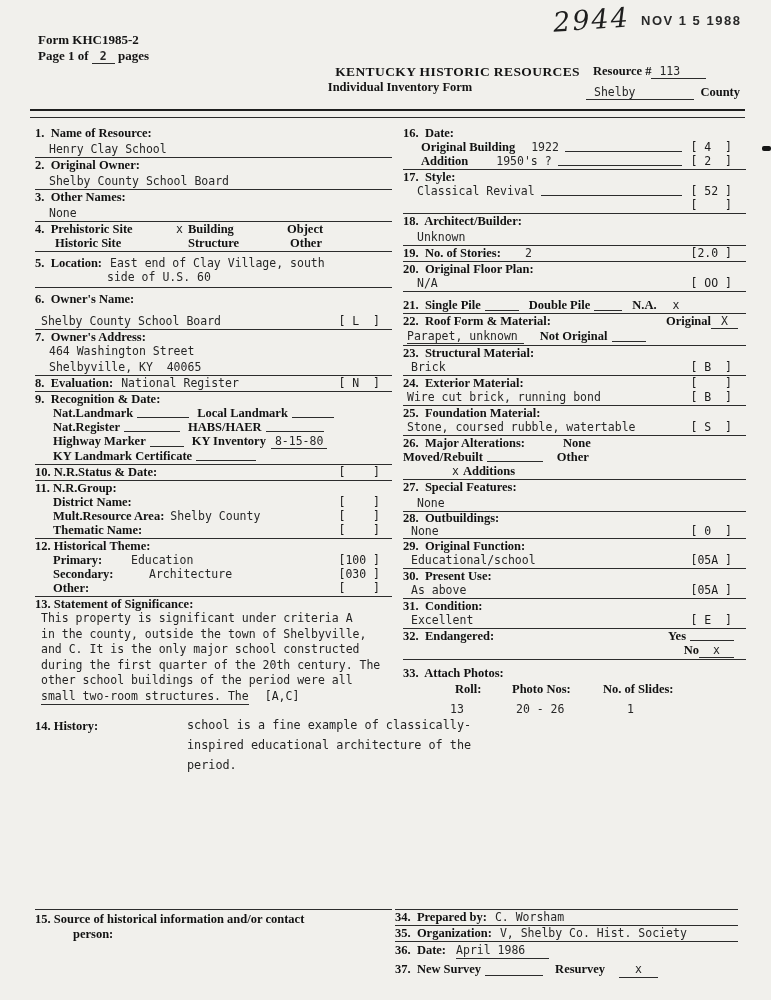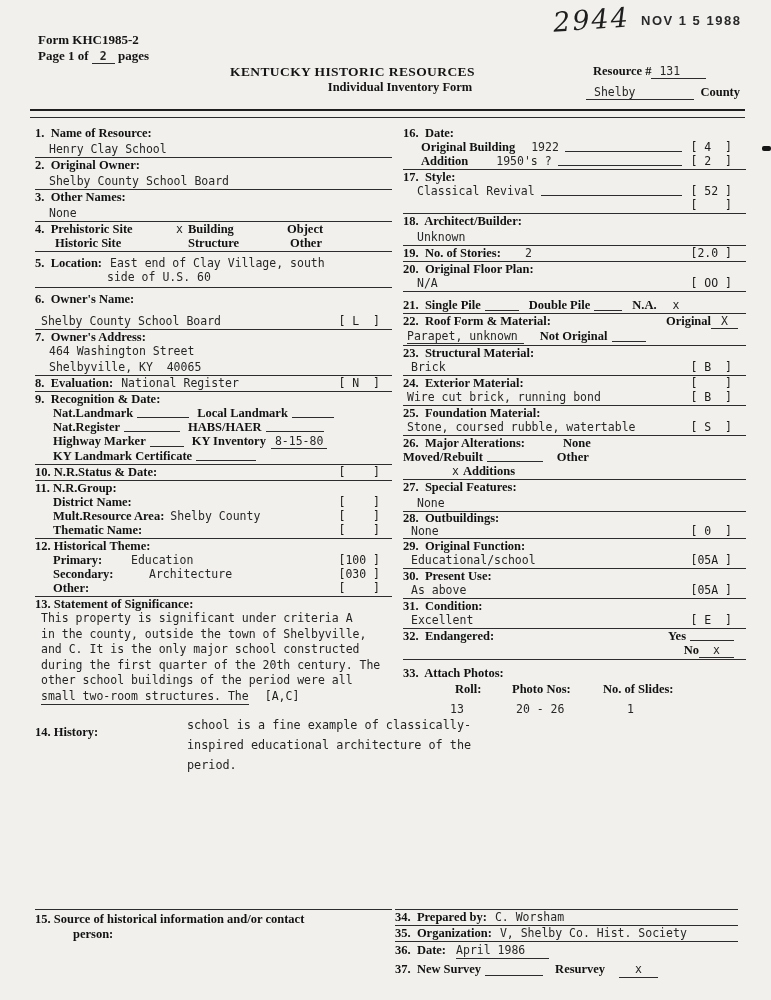--- a/index.html
+++ b/index.html
@@ -18,30 +18,30 @@
   .ind{margin-left:18px}
   .colL,.colR{position:absolute;line-height:14px}
   .colL{left:35px;top:126px;width:357px}
   .colR{left:403px;top:126px;width:343px}
   .colL .code{margin-right:12px}
   .colR .code{margin-right:14px}
   .hand{position:absolute;left:553px;top:4px;font-family:"DejaVu Serif",serif;font-style:italic;font-size:27px;color:#1e1e1e;transform:rotate(-4deg);letter-spacing:2px}
   .stampd{position:absolute;left:641px;top:13px;font-family:"Liberation Sans",sans-serif;font-weight:700;font-size:13px;letter-spacing:1.5px;color:#2a2a2a}
   .formno{position:absolute;left:38px;top:32px;font-weight:700;font-size:13px}
   .pageline{position:absolute;left:38px;top:48px;font-weight:700;font-size:13px}
-  .title{position:absolute;left:230px;top:64px;width:340px;text-align:left;font-weight:700;font-size:13.5px;letter-spacing:.4px}
+  .title{position:absolute;left:240px;top:64px;width:340px;text-align:right;font-weight:700;font-size:13.5px;letter-spacing:.4px}
   .subtitle{position:absolute;left:230px;top:80px;width:340px;text-align:center;font-weight:700;font-size:12.5px}
   .resline{position:absolute;left:593px;top:64px;display:flex;align-items:baseline}
   .countyline{position:absolute;left:586px;top:85px;width:154px;display:flex;align-items:baseline}
   .hr1{position:absolute;left:30px;right:26px;top:109px;border-bottom:2.2px solid #1f1f1f}
   .hr2{position:absolute;left:30px;right:26px;top:117px;border-bottom:1.6px solid #2c2c2c}
   .vrow{border-bottom:1.6px solid #2c2c2c;padding-left:14px;line-height:15px}
   .txt{font-family:"DejaVu Sans Mono",monospace;font-size:11.5px;color:#242424;white-space:pre;line-height:15.5px;margin-left:6px}
   .f14{position:relative;margin-top:10px}
-  .f14 .lbl{position:absolute;left:0;top:10px}
+  .f14 .lbl{position:absolute;left:0;top:4px}
   .txt14{font-family:"DejaVu Sans Mono",monospace;font-size:11.8px;color:#242424;white-space:pre;line-height:20px;margin-left:152px}
   .bottomL{position:absolute;left:35px;top:908px;width:357px;line-height:15px}
   .bottomR{position:absolute;left:395px;top:908px;width:343px;line-height:16px}
   .edgemark{position:absolute;right:0;top:146px;width:9px;height:5px;background:#161616;border-radius:2px}
   .gap4{margin-top:4px}
   .gap6{margin-top:6px}
 </style>
 </head>
 <body>
 
@@ -54,21 +54,21 @@
   <div class="formno">Form KHC1985-2</div>
   <div class="pageline">
     <span>Page 1 of</span>
     <span class="val u" style="padding:0 8px">2</span>
     <span>pages</span>
   </div>
   <div class="title">KENTUCKY HISTORIC RESOURCES</div>
   <div class="subtitle">Individual Inventory Form</div>
   <div class="resline">
     <span class="lbl">Resource #</span>
-    <span class="val u" style="padding:0 26px 0 8px">131</span>
+    <span class="val u" style="padding:0 26px 0 8px">113</span>
   </div>
   <div class="countyline">
     <span class="val u" style="width:106px;padding-left:8px">Shelby</span>
     <span class="lbl" style="margin-left:6px">County</span>
   </div>
   <div class="hr1"></div>
   <div class="hr2"></div>
 
   <div class="colL">
 

